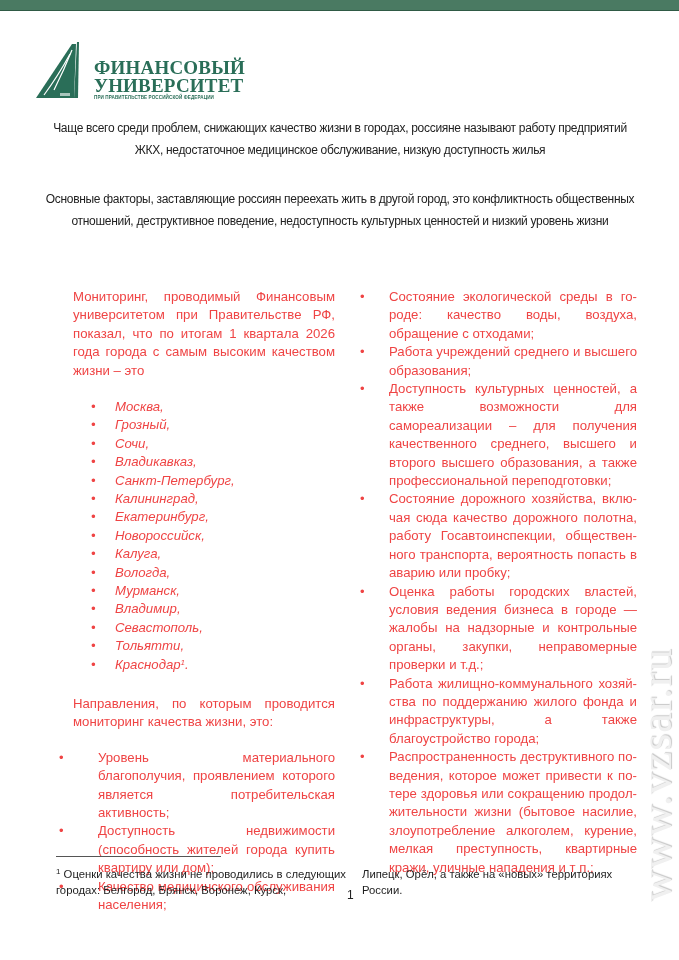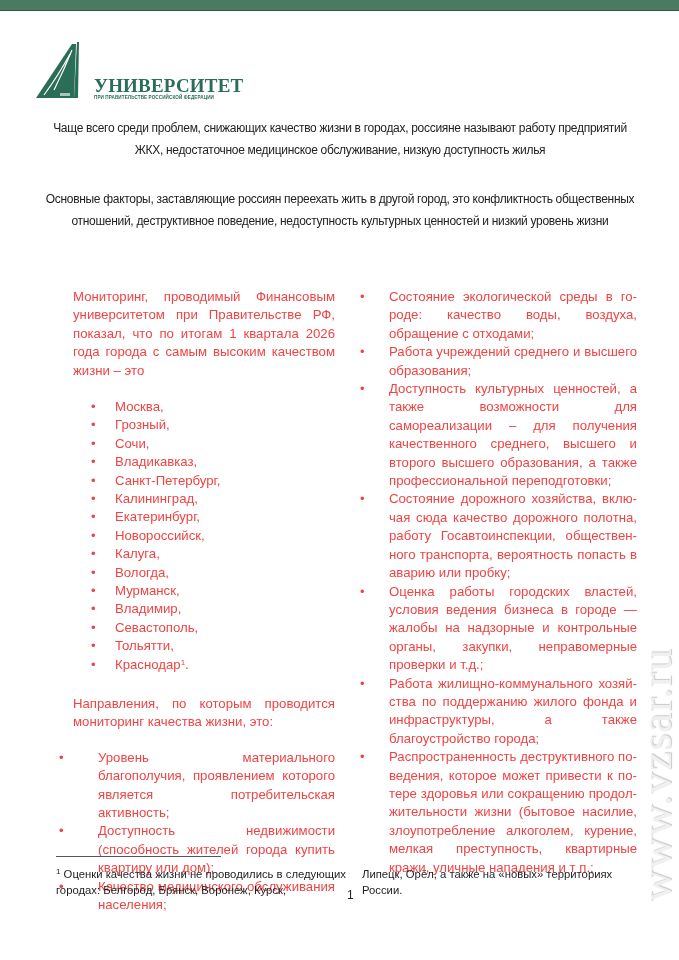--- a/index.html
+++ b/index.html
@@ -25,21 +25,21 @@
       font-family: "Liberation Sans Narrow", "Liberation Sans", sans-serif;
     }
     .headline-1 { top: 117px; }
     .headline-2 { top: 188px; }
 
     .col { position: absolute; font-size: 13.2px; line-height: 18.4px; color: #ef4444; }
     .col-left { left: 73px; top: 288px; width: 262px; }
     .col-right { left: 372px; top: 288px; width: 265px; }
 
     .para { text-align: justify; margin: 0; }
-    .city-list { list-style: none; margin: 18px 0 0 0; padding: 0; }
+    .city-list { list-style: none; margin: 18px 0 0 0; padding: 0; font-style: italic; }
     .city-list li { position: relative; padding-left: 42px; height: 18.4px; }
     .city-list li::before { content: "•"; position: absolute; left: 18px; top: 0; font-size: 13px; }
     .para-2 { margin-top: 21px; }
     .bullets { list-style: none; margin: 17px 0 0 -18px; padding: 0; }
     .bullets li { position: relative; padding-left: 43px; text-align: justify; }
     .bullets li::before { content: "•"; position: absolute; left: 4px; top: 0; font-size: 13px; }
     .bullets-right { margin: 0 0 0 -16px; }
     .bullets-right li { padding-left: 33px; }
     .bullets-right li::before { left: 4px; }
     sup { font-size: 8px; vertical-align: top; position: relative; top: -2px; }
@@ -67,20 +67,21 @@
 
 <div class="logo">
   <svg width="62" height="62" viewBox="0 0 62 62">
     <path d="M2 58 L40 58 L42 4 L38 4 Z" fill="#2a6e58"></path>
     <path d="M14 58 L44 58 L45 2 L44 2 Z" fill="#ffffff" opacity="0.0"></path>
     <path d="M40 58 L44 58 L45 2 L43 2 Z" fill="#2a6e58"></path>
     <path d="M20 50 Q30 30 38 10" stroke="#ffffff" stroke-width="1.2" fill="none"></path>
     <path d="M10 55 Q24 36 36 14" stroke="#ffffff" stroke-width="1.2" fill="none"></path>
     <rect x="26" y="53" width="10" height="3" fill="#ffffff" opacity="0.6"></rect>
   </svg>
+  <div class="logo-line1">ФИНАНСОВЫЙ</div>
   <div class="logo-line2">УНИВЕРСИТЕТ</div>
   <div class="logo-line3">ПРИ ПРАВИТЕЛЬСТВЕ РОССИЙСКОЙ ФЕДЕРАЦИИ</div>
 </div>
 
 <div class="headline headline-1">Чаще всего среди проблем, снижающих качество жизни в городах, россияне называют работу предприятий ЖКХ, недостаточное медицинское обслуживание, низкую доступность жилья</div>
 <div class="headline headline-2">Основные факторы, заставляющие россиян переехать жить в другой город, это конфликтность общественных отношений, деструктивное поведение, недоступ­ность культурных ценностей и низкий уровень жизни</div>
 
 <div class="col col-left">
   <p class="para">Мониторинг, проводимый Финансовым уни­верситетом при Правительстве РФ, показал, что по итогам 1 квартала 2026 года города с са­мым высоким качеством жизни – это</p>
   <ul class="city-list">

